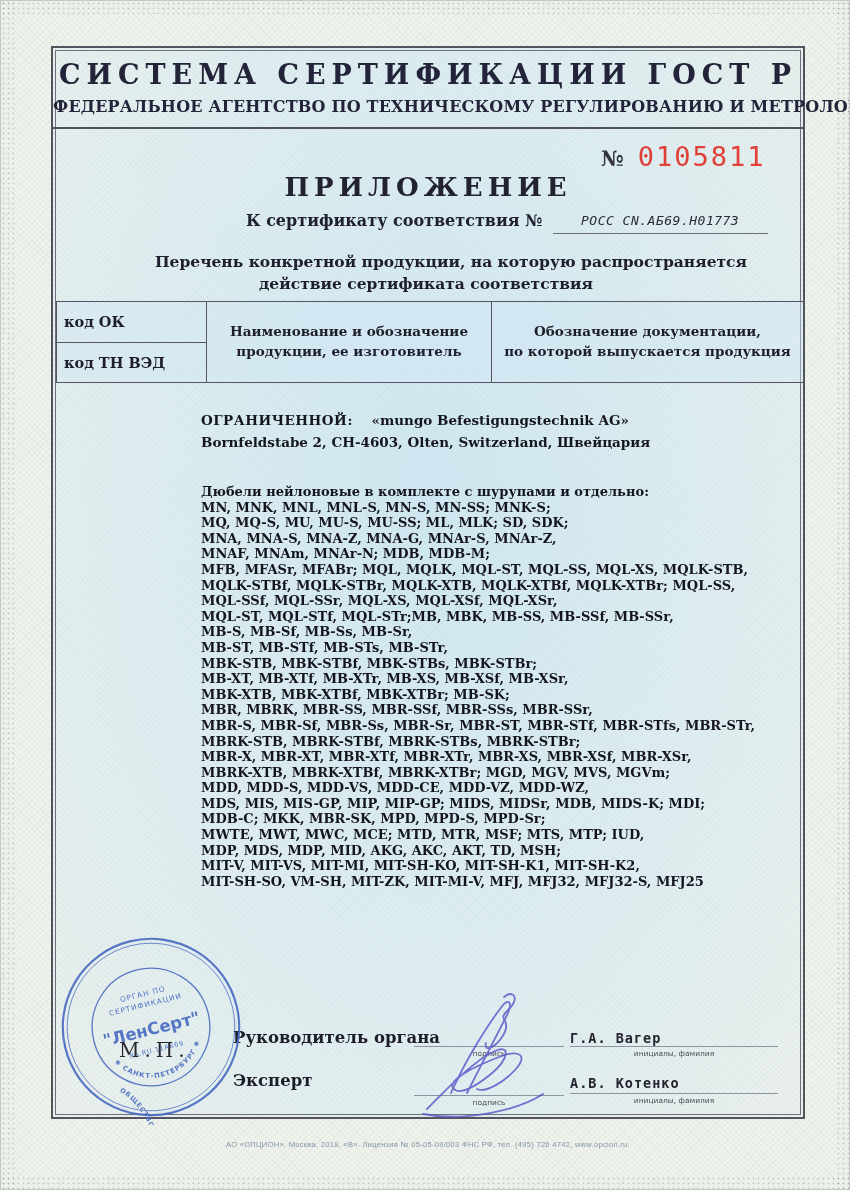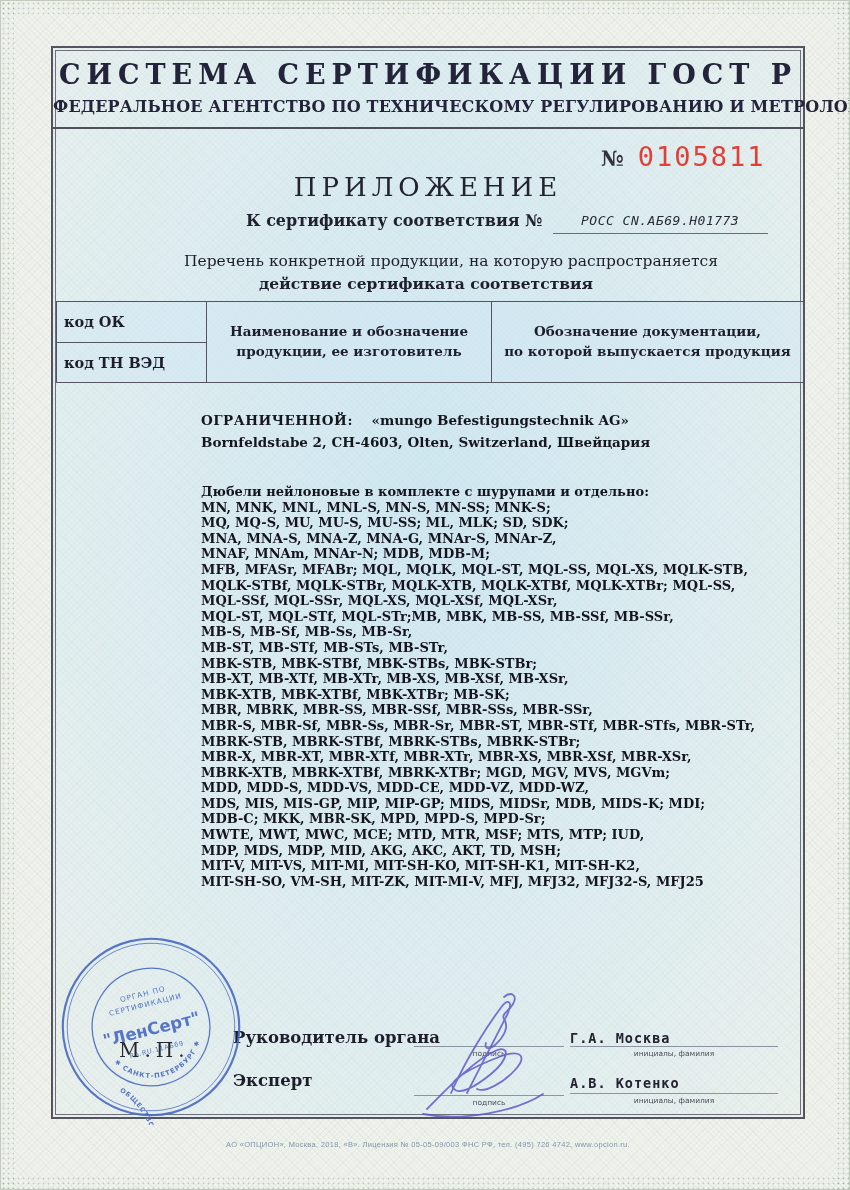--- a/index.html
+++ b/index.html
@@ -36,29 +36,29 @@
   .hdr-title { left:52px; top:58px; width:750px; text-align:center;
     font-size:27px; font-weight:bold; letter-spacing:6px; color:#23233a; white-space:nowrap; }
   .hdr-sub { left:52px; top:96px; width:750px; text-align:center;
     font-size:16px; font-weight:bold; letter-spacing:0.2px; color:#23233a; white-space:nowrap; }
 
   .num-row { left:600px; top:140px; display:flex; align-items:baseline; gap:14px; }
   .num-sign { font-size:21px; font-weight:bold; color:#33333f; }
   .num-val { font-family:"DejaVu Sans Mono", monospace; font-size:27px; color:#e04038; letter-spacing:2px; }
 
   .app-title { left:50px; top:171px; width:754px; text-align:center;
-    font-size:26px; font-weight:normal; letter-spacing:5px; color:#222230; }
+    font-size:26px; font-weight:bold; letter-spacing:5px; color:#222230; }
 
   .cert-line { left:245px; top:208px; display:flex; align-items:flex-end; gap:10px; }
   .cert-label { font-size:16px; font-weight:bold; color:#20202e; white-space:nowrap; }
   .cert-val { font-family:"DejaVu Sans Mono", monospace; font-size:13px; color:#2a2a36;
     letter-spacing:0.5px; border-bottom:1px solid #6b6b76; padding:0 14px 5px 14px; min-width:215px;
     text-align:center; transform:translateY(4px);font-style:italic; }
 
-  .scope1 { left:50px; top:251px; width:800px; text-align:center; font-size:15.5px; font-weight:normal; color:#1e1e2c; }
+  .scope1 { left:50px; top:251px; width:800px; text-align:center; font-size:15.5px; font-weight:bold; color:#1e1e2c; }
   .scope2 { left:50px; top:273px; width:750px; text-align:center; font-size:15.5px; font-weight:bold; color:#1e1e2c; }
 
   .ptable { left:55px; top:300px; width:748px; height:82px; border:1px solid #55555f;
     display:flex; background:rgba(208,231,244,0.4); }
   .ptable .c1 { width:150px; border-right:1px solid #55555f; display:flex; flex-direction:column; }
   .ptable .c1 .cell { flex:1; display:flex; align-items:center; padding-left:7px;
     font-size:14.5px; font-weight:bold; color:#1d1d2b; }
   .ptable .c1 .cell:first-child { border-bottom:1px solid #55555f; }
   .ptable .c2 { width:285px; border-right:1px solid #55555f; }
   .ptable .c3 { flex:1; }
@@ -200,21 +200,21 @@
       <text x="100" y="108" font-size="17" font-weight="bold" fill="#4a6cc2" stroke="none" text-anchor="middle" font-family="DejaVu Serif, serif">"ЛенСерт"</text>
       <text x="100" y="126" font-size="6.8" letter-spacing="0.6" fill="#4a6cc2" stroke="none" text-anchor="middle">RA.RU.11АБ69</text>
     </g>
   </svg>
 
   <div class="abs seal-mark">М.П.</div>
 
   <div class="abs role1">Руководитель органа</div>
   <div class="abs sline sl1"></div>
   <div class="abs cap cp1a">подпись</div>
-  <div class="abs sname sn1">Г.А. Москва</div>
+  <div class="abs sname sn1">Г.А. Вагер</div>
   <div class="abs sline nl1"></div>
   <div class="abs cap cp1b">инициалы, фамилия</div>
 
   <div class="abs role2">Эксперт</div>
   <div class="abs sline sl2"></div>
   <div class="abs cap cp2a">подпись</div>
   <div class="abs sname sn2">А.В. Котенко</div>
   <div class="abs sline nl2"></div>
   <div class="abs cap cp2b">инициалы, фамилия</div>
 

